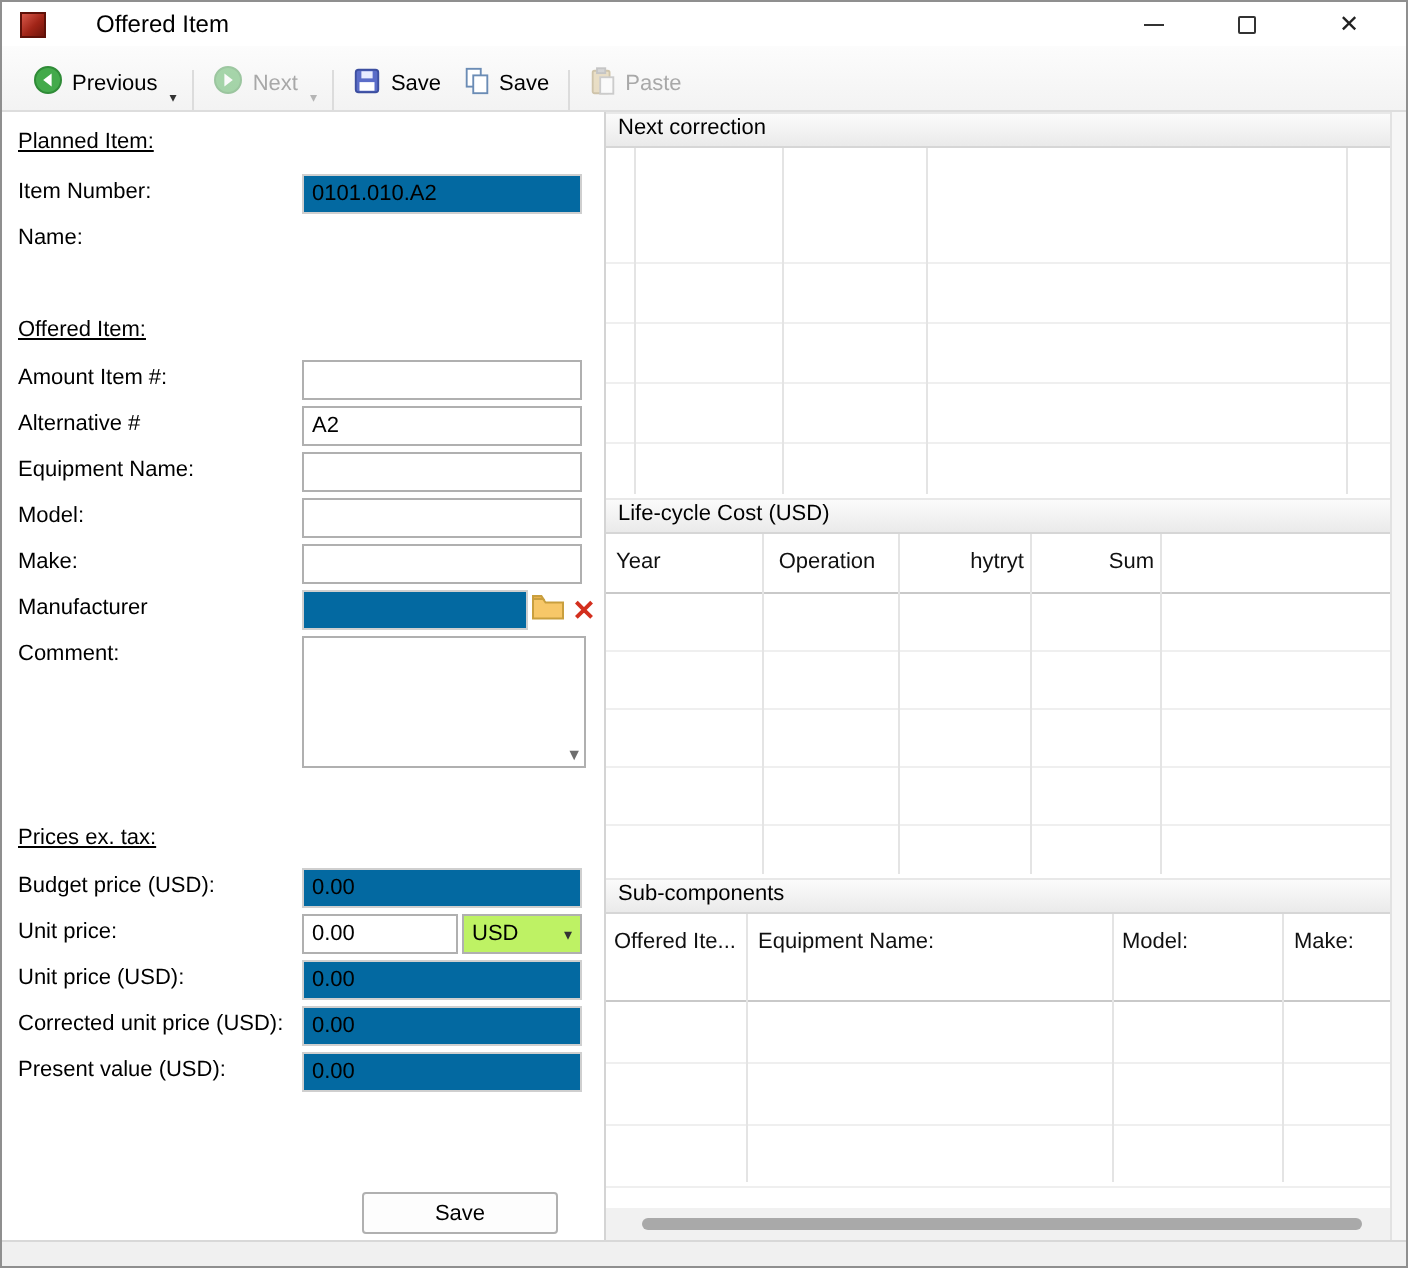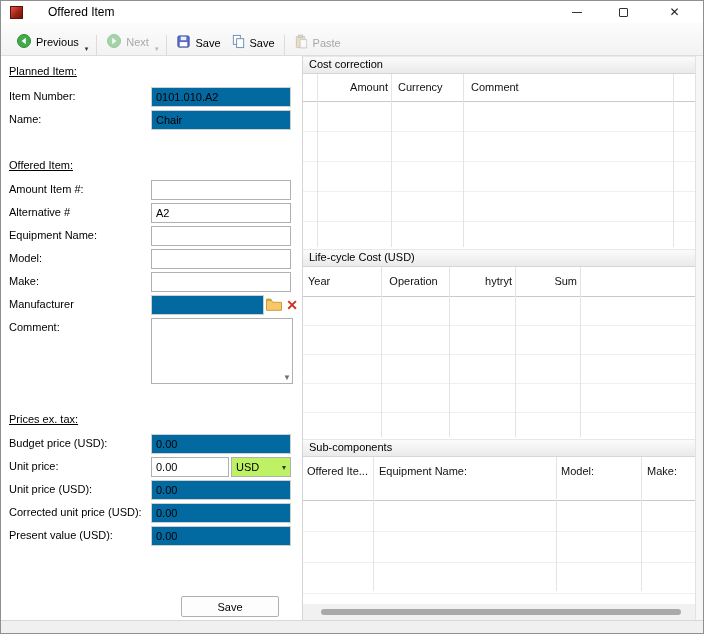--- a/index.html
+++ b/index.html
@@ -121,21 +121,20 @@
       <span>Paste</span>
     </div>
   </div>
 
   <span class="lbl heading" style="top:64px">Planned Item:</span>
 
   <span class="lbl" style="top:89px">Item Number:</span>
   <input class="field ro" style="top: 86px;" readonly="" value="0101.010.A2">
 
   <span class="lbl" style="top:112px">Name:</span>
-  <input class="field ro" style="top: 109px;" readonly="" value="Chair">
 
   <span class="lbl heading" style="top:158px">Offered Item:</span>
 
   <span class="lbl" style="top:182px">Amount Item #:</span>
   <input class="field" style="top: 179px;" value="">
 
   <span class="lbl" style="top:205px">Alternative #</span>
   <input class="field" style="top: 202px;" value="A2">
 
   <span class="lbl" style="top:228px">Equipment Name:</span>
@@ -184,26 +183,21 @@
   <input class="field ro num" style="top: 502px;" readonly="" value="0.00">
 
   <span class="lbl" style="top:528px">Present value (USD):</span>
   <input class="field ro num" style="top: 525px;" readonly="" value="0.00">
 
   <button class="save-btn">Save</button>
 
   <div class="right-panel">
 
     <div class="group-bar" style="top:0">
-      <span>Cost correction</span>
-    </div>
-    <div class="grid-head" style="top:18px;height:28px;line-height:27px">
-      <span class="hcell" style="left:14px;width:71px;text-align:right;padding-right:3px">Amount</span>
-      <span class="hcell" style="left:95px">Currency</span>
-      <span class="hcell" style="left:168px">Comment</span>
+      <span>Next correction</span>
     </div>
     <div class="grid-body" style="top:46px">
       <div class="grow"></div>
       <div class="grow"></div>
       <div class="grow"></div>
       <div class="grow"></div>
       <div class="grow"></div>
     </div>
     <div class="vline" style="left:14px;top:18px;height:173px"></div>
     <div class="vline" style="left:88px;top:18px;height:173px"></div>

